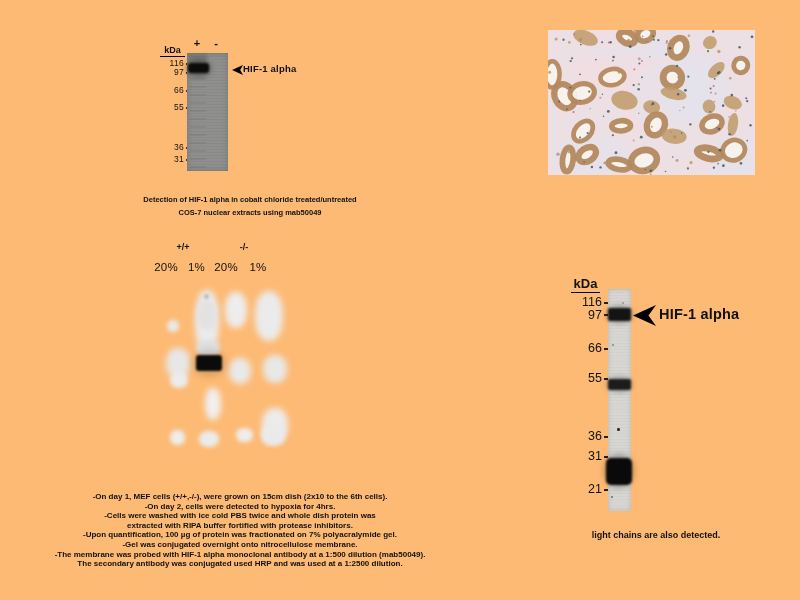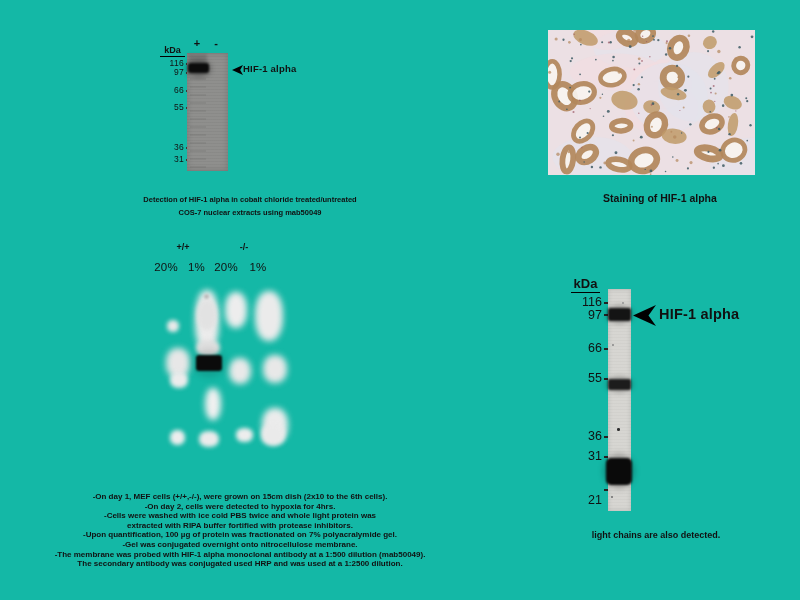--- a/index.html
+++ b/index.html
@@ -1,16 +1,16 @@
 <!DOCTYPE html>
 <html><head>
 <meta charset="utf-8">
 <style>
   html,body{margin:0;padding:0;background:#fff;}
-  .canvas{position:relative;width:800px;height:600px;background:#14b8a6;overflow:hidden;
+  .canvas{position:relative;width:800px;height:600px;background:#fdba74;overflow:hidden;
           font-family:"Liberation Sans",sans-serif;color:#000;}
   .abs{position:absolute;}
   .t{font-family:"Liberation Sans",sans-serif;color:#111;}
   
   .kda-a{left:160px;top:45px;width:25px;font-size:9px;font-weight:bold;text-align:center;
          border-bottom:1.5px solid #000;padding-bottom:1px;}
   .mk-a{left:154px;width:30px;font-size:8.5px;line-height:9px;text-align:right;letter-spacing:.3px;}
   .tick-a{left:186px;width:3px;height:1.5px;background:#3a3a3a;}
   .blot-a{left:187px;top:53px;width:41px;height:118px;background:#8d8d8b;
           box-shadow:inset 0 0 6px rgba(0,0,0,.18);}
@@ -254,21 +254,20 @@
         <circle cx="187.8278623726219" cy="80.89308952330612" r="0.6312711626756936" fill="#9b5664" opacity="0.7"></circle>
         <circle cx="103.5359125805553" cy="74.77952552493662" r="0.8550146592548117" fill="#9b5664" opacity="0.7"></circle>
         <circle cx="163.00426217587665" cy="62.59823121246882" r="0.8759958300739527" fill="#9b5664" opacity="0.7"></circle>
         <circle cx="31.91436265432276" cy="70.3027645428665" r="0.9047605893807485" fill="#9b5664" opacity="0.7"></circle>
         <circle cx="98.56221245136112" cy="11.59066413412802" r="0.6325783293228596" fill="#9b5664" opacity="0.7"></circle>
         <circle cx="25.52314942027442" cy="82.06499340943992" r="1.056498979474418" fill="#9b5664" opacity="0.7"></circle>
         <circle cx="33.883267713245004" cy="117.7207083592657" r="0.6390053889714181" fill="#9b5664" opacity="0.7"></circle>
         <circle cx="26.128217389108613" cy="4.1438312898389995" r="0.7379571562865749" fill="#9b5664" opacity="0.7"></circle>
       </svg>
     <div class="abs t cap-b">
-      <div>Staining of HIF-1 alpha</div>
     </div>
   </section>
 
   <section>
     <span class="abs t grp" style="left:170px">+/+</span>
     <span class="abs t grp" style="left:231px">-/-</span>
 
     <span class="abs t pct" style="left:151px;width:30px">20%</span>
     <span class="abs t pct" style="left:184px;width:25px">1%</span>
     <span class="abs t pct" style="left:211px;width:30px">20%</span>
@@ -292,39 +291,39 @@
         <div class="sm" style="left: 199px; top: 431px; width: 20px; height: 16px; background: rgb(235, 235, 235); filter: blur(2px);"></div>
         <div class="sm" style="left: 236px; top: 428px; width: 17px; height: 14px; background: rgb(237, 237, 237); filter: blur(2px);"></div>
         <div class="sm" style="left: 261px; top: 424px; width: 24px; height: 22px; background: rgb(234, 234, 234); filter: blur(2px);"></div>
       </div>
     <div class="abs band-c-halo"></div>
     <div class="abs band-c"></div>
 
     <div class="abs t proto">
       <div>-On day 1, MEF cells (+/+,-/-), were grown on 15cm dish (2x10 to the 6th cells).</div>
       <div>-On day 2, cells were detected to hypoxia for 4hrs.</div>
-      <div>-Cells were washed with ice cold PBS twice and whole light protein was</div>
+      <div>-Cells were washed with ice cold PBS twice and whole dish protein was</div>
       <div>extracted with RIPA buffer fortified with protease inhibitors.</div>
       <div>-Upon quantification, 100 µg of protein was fractionated on 7% polyacralymide gel.</div>
       <div>-Gel was conjugated overnight onto nitrocellulose membrane.</div>
       <div>-The membrane was probed with HIF-1 alpha monoclonal antibody at a 1:500 dilution (mab50049).</div>
       <div>The secondary antibody was conjugated used HRP and was used at a 1:2500 dilution.</div>
     </div>
   </section>
 
   <section>
     <span class="abs t kda-d">kDa</span>
 
     <span class="abs t mk-d" style="top:296px">116</span>
     <span class="abs t mk-d" style="top:309px">97</span>
     <span class="abs t mk-d" style="top:342px">66</span>
     <span class="abs t mk-d" style="top:372px">55</span>
     <span class="abs t mk-d" style="top:430px">36</span>
     <span class="abs t mk-d" style="top:450px">31</span>
-    <span class="abs t mk-d" style="top:494px">21</span>
+    <span class="abs t mk-d" style="top:483px">21</span>
 
     <div class="abs tick-d" style="top:302px"></div>
     <div class="abs tick-d" style="top:314px"></div>
     <div class="abs tick-d" style="top:347.5px"></div>
     <div class="abs tick-d" style="top:377.5px"></div>
     <div class="abs tick-d" style="top:435.5px"></div>
     <div class="abs tick-d" style="top:455.5px"></div>
     <div class="abs tick-d" style="top:488.5px"></div>
 
     <div class="abs strip-d"></div>

